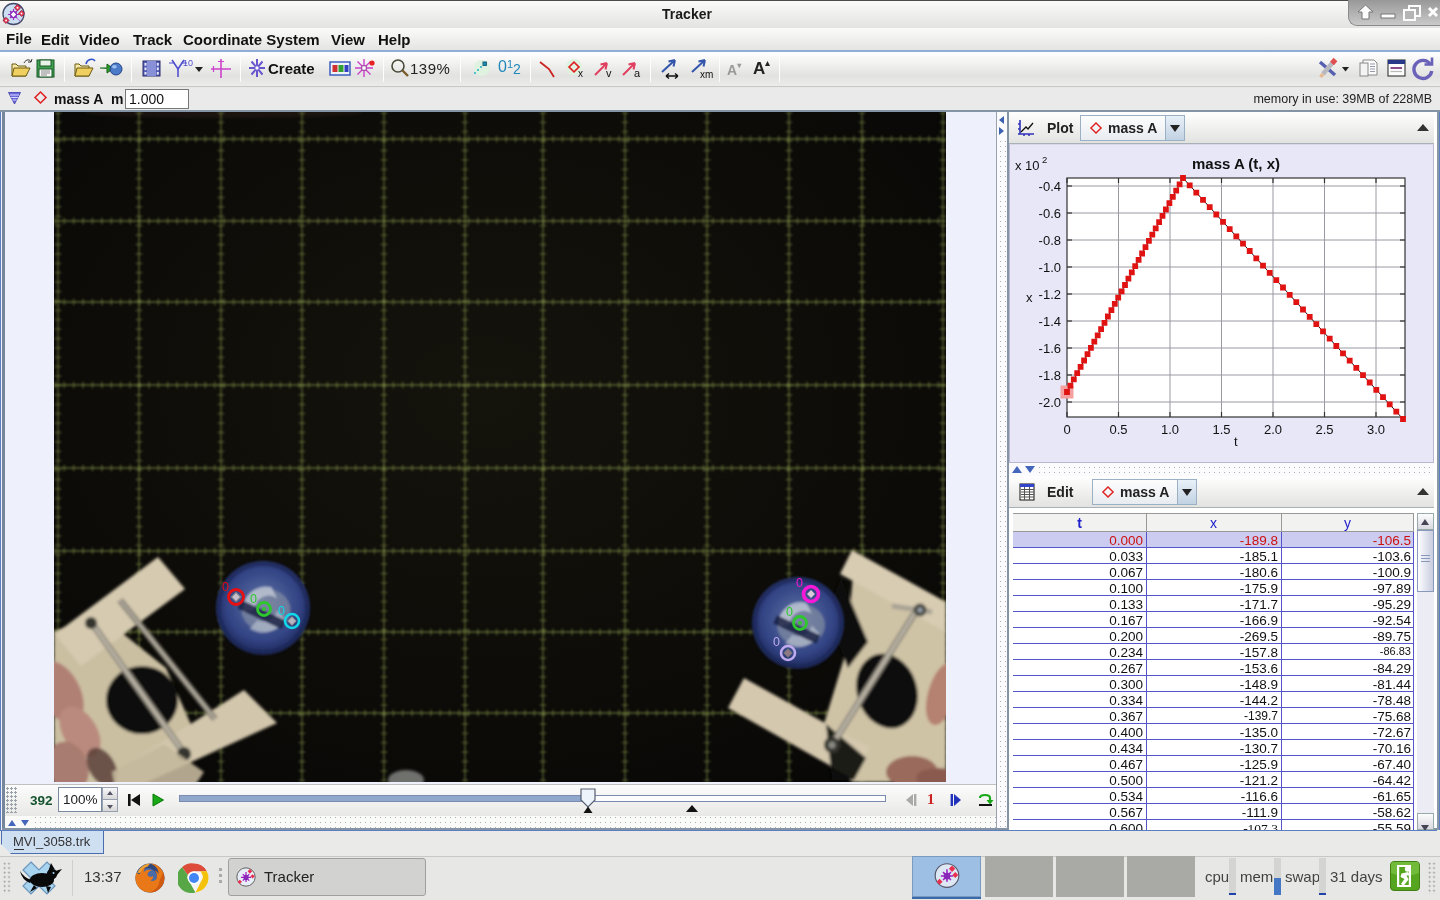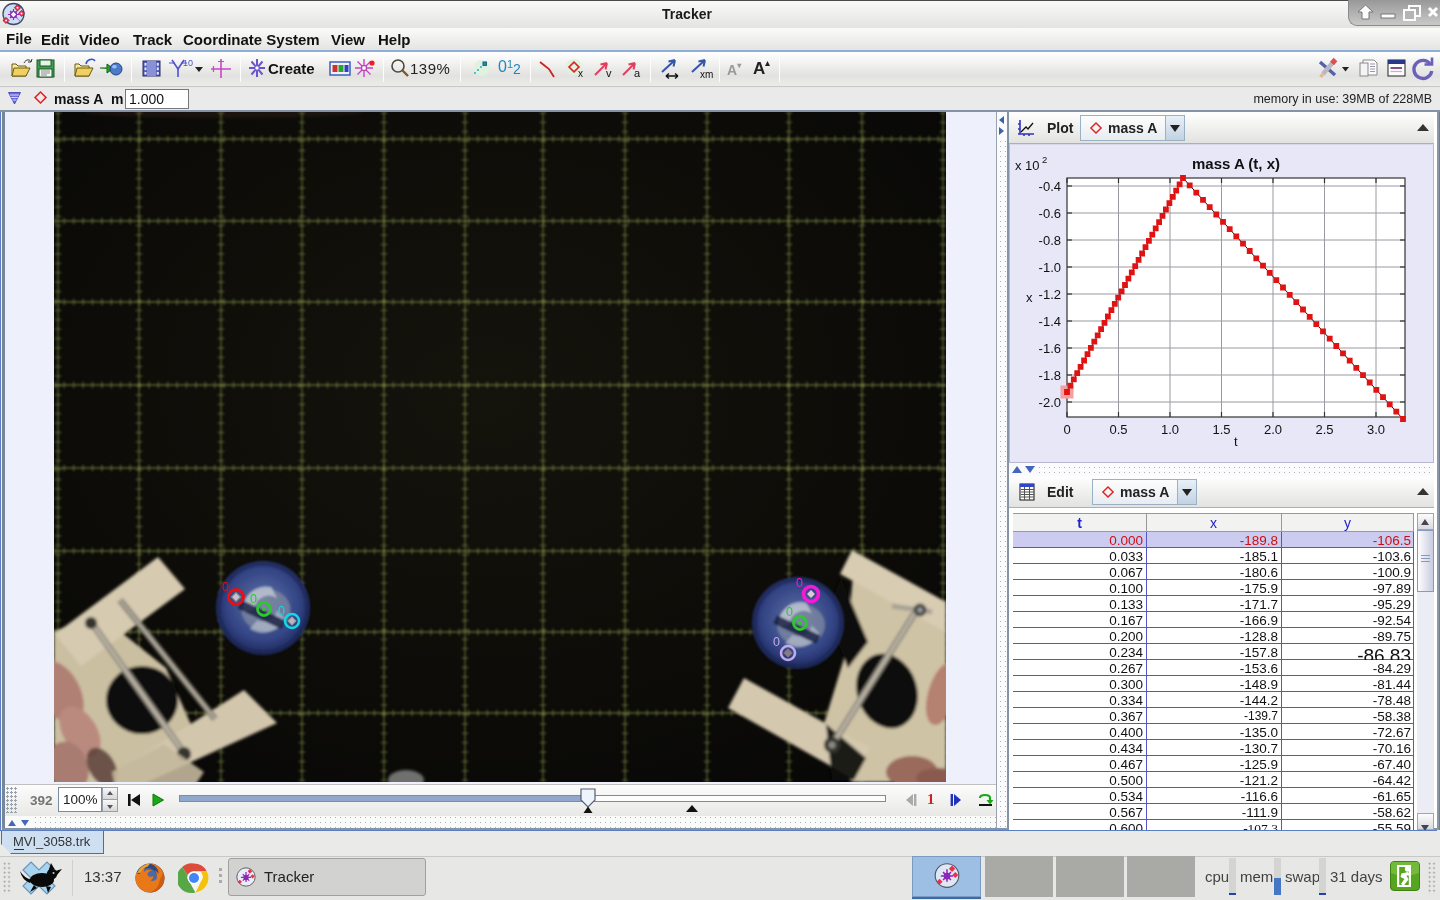--- a/index.html
+++ b/index.html
@@ -346,21 +346,21 @@
         <circle cx="746" cy="511" r="6.5" stroke="#2ec82e" stroke-width="2.8"></circle>
         <circle cx="746" cy="511" r="2" fill="#2ec82e" stroke="none"></circle>
         <text x="732" y="504" font-size="12.5" font-family="Liberation Sans" fill="#2ec82e">0</text>
         <circle cx="734" cy="541" r="7" stroke="#c0aaee" stroke-width="2.6"></circle>
         <rect x="731.2" y="538.2" width="5.6" height="5.6" fill="#907888" stroke="#777" transform="rotate(45 734 541)"></rect>
         <text x="719" y="534" font-size="12.5" font-family="Liberation Sans" fill="#c0aaee">0</text>
       </g>
     </svg>
 <div class="abs" style="left:5px;top:784px;width:991px;height:32px;background:linear-gradient(#fcfcfc,#e8e8e6);border-top:1px solid #c0c0c0;"></div>
 <div class="abs" style="left:6px;top:787px;width:11px;height:26px;background:radial-gradient(circle at 1.5px 1.5px,#98a0aa 1px,transparent 1.1px);background-size:4px 4px;"></div>
-<div class="abs bold" style="left:30px;top:793px;font-size:13.5px;color:#737373;">392</div>
+<div class="abs bold" style="left:30px;top:793px;font-size:13.5px;color:#14532d;">392</div>
 <div class="abs" style="left:58px;top:787px;width:44px;height:25px;background:#fff;border:1px solid #7a8aa0;font-size:13.5px;color:#222;padding:4px 0 0 4px;">100%</div>
 <div class="abs" style="left:102px;top:787px;width:16px;height:13px;background:linear-gradient(#f8f8f8,#d8d8d8);border:1px solid #98a0b0;"></div>
 <div class="abs" style="left:102px;top:799px;width:16px;height:13px;background:linear-gradient(#f8f8f8,#d8d8d8);border:1px solid #98a0b0;"></div>
 <div class="abs" style="left:107px;top:791px;width:0;height:0;border-left:3px solid transparent;border-right:3px solid transparent;border-bottom:4px solid #556;"></div>
 <div class="abs" style="left:107px;top:805px;width:0;height:0;border-left:3px solid transparent;border-right:3px solid transparent;border-top:4px solid #556;"></div>
 <svg class="abs" style="left:126px;top:792px;" width="16" height="16" viewBox="0 0 16 16">
  <rect x="2" y="2" width="2.6" height="12" fill="#111"></rect>
       <path d="M14 2 L14 14 L5 8 Z" fill="#111"></path>
 </svg>
 <svg class="abs" style="left:150px;top:792px;" width="16" height="16" viewBox="0 0 16 16">
@@ -538,42 +538,42 @@
       <div class="abs" style="left:0;top:88px;width:401px;height:16px;background:#fff;border-bottom:1px solid #5555cc;"></div>
       <div class="abs" style="left:0;top:89px;width:130px;text-align:right;font-size:13.5px;color:#111;">0.133</div>
       <div class="abs" style="left:133px;top:89px;width:132px;text-align:right;font-size:13.5px;color:#111;">-171.7</div>
       <div class="abs" style="left:268px;top:89px;width:130px;text-align:right;font-size:13.5px;color:#111;">-95.29</div>
       <div class="abs" style="left:0;top:104px;width:401px;height:16px;background:#fff;border-bottom:1px solid #5555cc;"></div>
       <div class="abs" style="left:0;top:105px;width:130px;text-align:right;font-size:13.5px;color:#111;">0.167</div>
       <div class="abs" style="left:133px;top:105px;width:132px;text-align:right;font-size:13.5px;color:#111;">-166.9</div>
       <div class="abs" style="left:268px;top:105px;width:130px;text-align:right;font-size:13.5px;color:#111;">-92.54</div>
       <div class="abs" style="left:0;top:120px;width:401px;height:16px;background:#fff;border-bottom:1px solid #5555cc;"></div>
       <div class="abs" style="left:0;top:121px;width:130px;text-align:right;font-size:13.5px;color:#111;">0.200</div>
-      <div class="abs" style="left:133px;top:121px;width:132px;text-align:right;font-size:13.5px;color:#111;">-128.8</div>
+      <div class="abs" style="left:133px;top:121px;width:132px;text-align:right;font-size:13.5px;color:#111;">-269.5</div>
       <div class="abs" style="left:268px;top:121px;width:130px;text-align:right;font-size:13.5px;color:#111;">-89.75</div>
       <div class="abs" style="left:0;top:136px;width:401px;height:16px;background:#fff;border-bottom:1px solid #5555cc;"></div>
       <div class="abs" style="left:0;top:137px;width:130px;text-align:right;font-size:13.5px;color:#111;">0.234</div>
       <div class="abs" style="left:133px;top:137px;width:132px;text-align:right;font-size:13.5px;color:#111;">-157.8</div>
-      <div class="abs" style="left:268px;top:137px;width:130px;text-align:right;font-size:19px;color:#111;">-86.83</div>
+      <div class="abs" style="left:268px;top:137px;width:130px;text-align:right;font-size:11px;color:#111;">-86.83</div>
       <div class="abs" style="left:0;top:152px;width:401px;height:16px;background:#fff;border-bottom:1px solid #5555cc;"></div>
       <div class="abs" style="left:0;top:153px;width:130px;text-align:right;font-size:13.5px;color:#111;">0.267</div>
       <div class="abs" style="left:133px;top:153px;width:132px;text-align:right;font-size:13.5px;color:#111;">-153.6</div>
       <div class="abs" style="left:268px;top:153px;width:130px;text-align:right;font-size:13.5px;color:#111;">-84.29</div>
       <div class="abs" style="left:0;top:168px;width:401px;height:16px;background:#fff;border-bottom:1px solid #5555cc;"></div>
       <div class="abs" style="left:0;top:169px;width:130px;text-align:right;font-size:13.5px;color:#111;">0.300</div>
       <div class="abs" style="left:133px;top:169px;width:132px;text-align:right;font-size:13.5px;color:#111;">-148.9</div>
       <div class="abs" style="left:268px;top:169px;width:130px;text-align:right;font-size:13.5px;color:#111;">-81.44</div>
       <div class="abs" style="left:0;top:184px;width:401px;height:16px;background:#fff;border-bottom:1px solid #5555cc;"></div>
       <div class="abs" style="left:0;top:185px;width:130px;text-align:right;font-size:13.5px;color:#111;">0.334</div>
       <div class="abs" style="left:133px;top:185px;width:132px;text-align:right;font-size:13.5px;color:#111;">-144.2</div>
       <div class="abs" style="left:268px;top:185px;width:130px;text-align:right;font-size:13.5px;color:#111;">-78.48</div>
       <div class="abs" style="left:0;top:200px;width:401px;height:16px;background:#fff;border-bottom:1px solid #5555cc;"></div>
       <div class="abs" style="left:0;top:201px;width:130px;text-align:right;font-size:13.5px;color:#111;">0.367</div>
       <div class="abs" style="left:133px;top:201px;width:132px;text-align:right;font-size:12px;color:#111;">-139.7</div>
-      <div class="abs" style="left:268px;top:201px;width:130px;text-align:right;font-size:13.5px;color:#111;">-58.38</div>
+      <div class="abs" style="left:268px;top:201px;width:130px;text-align:right;font-size:13.5px;color:#111;">-75.68</div>
       <div class="abs" style="left:0;top:216px;width:401px;height:16px;background:#fff;border-bottom:1px solid #5555cc;"></div>
       <div class="abs" style="left:0;top:217px;width:130px;text-align:right;font-size:13.5px;color:#111;">0.400</div>
       <div class="abs" style="left:133px;top:217px;width:132px;text-align:right;font-size:13.5px;color:#111;">-135.0</div>
       <div class="abs" style="left:268px;top:217px;width:130px;text-align:right;font-size:13.5px;color:#111;">-72.67</div>
       <div class="abs" style="left:0;top:232px;width:401px;height:16px;background:#fff;border-bottom:1px solid #5555cc;"></div>
       <div class="abs" style="left:0;top:233px;width:130px;text-align:right;font-size:13.5px;color:#111;">0.434</div>
       <div class="abs" style="left:133px;top:233px;width:132px;text-align:right;font-size:13.5px;color:#111;">-130.7</div>
       <div class="abs" style="left:268px;top:233px;width:130px;text-align:right;font-size:13.5px;color:#111;">-70.16</div>
       <div class="abs" style="left:0;top:248px;width:401px;height:16px;background:#fff;border-bottom:1px solid #5555cc;"></div>
       <div class="abs" style="left:0;top:249px;width:130px;text-align:right;font-size:13.5px;color:#111;">0.467</div>

